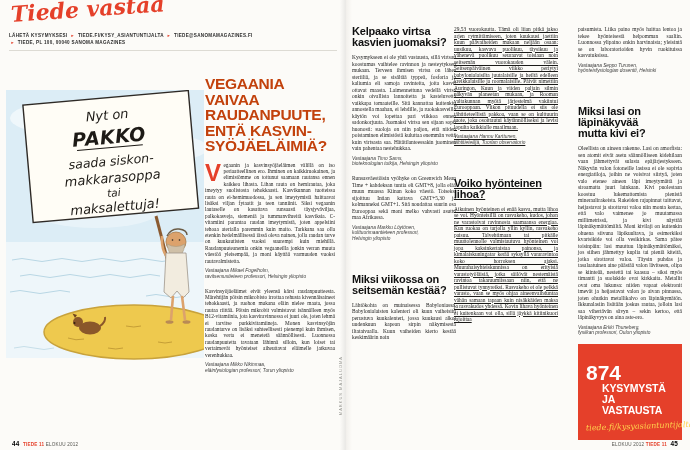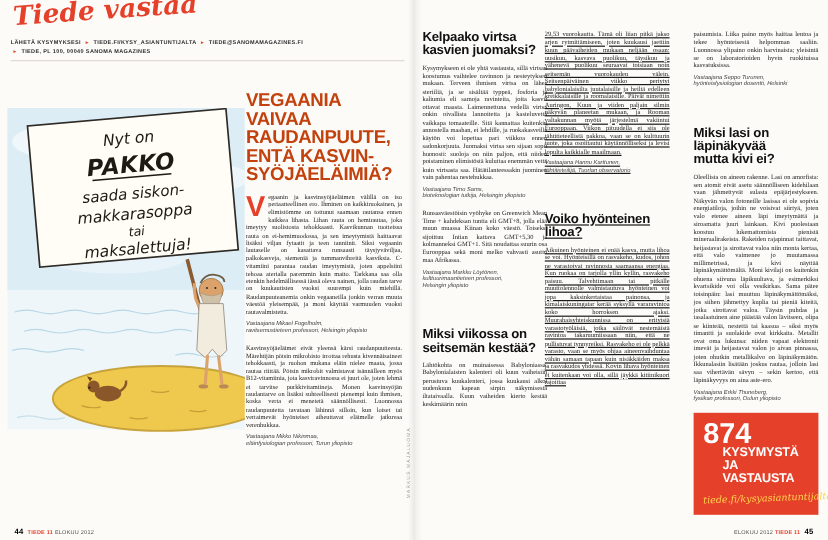--- a/index.html
+++ b/index.html
@@ -30,21 +30,21 @@
   
   .col{position:absolute;top:26px;width:104px;}
   #colA{left:352px;} #colB{left:454px;text-decoration:underline;} #colC{left:578px;}
   .col h2{margin:32px 0 6px;font-family:"Liberation Sans",sans-serif;font-weight:bold;
           font-size:11px;line-height:11px;letter-spacing:-.2px;white-space:pre-line;color:#101010;}
   .col h2.first{margin-top:0;}
   .col .body{font-size:5.4px;line-height:6.5px;}
   
   .promo{margin-top:8px;background:var(--red);color:#fff;padding:8px 8px 9px;
          font-family:"Liberation Sans",sans-serif;}
-  .promo .num{font-size:24px;font-weight:bold;line-height:20px;}
+  .promo .num{font-size:21px;font-weight:bold;line-height:20px;margin-top:11px;}
   .promo .line{font-size:10.5px;font-weight:bold;line-height:11px;letter-spacing:-.2px;margin-left:16px;}
   .promo .script{font-family:"DejaVu Serif",serif;font-style:italic;font-size:8px;
                  color:#ffd24d;margin-top:6px;transform:rotate(-2deg);}
   
   .fold{position:absolute;left:340px;top:0;width:12px;height:450px;pointer-events:none;
         background:linear-gradient(90deg,rgba(0,0,0,0) 0%,rgba(0,0,0,.07) 45%,rgba(100,80,60,.06) 55%,rgba(0,0,0,0) 100%);}
   .footer{position:absolute;bottom:3px;font-family:"Liberation Sans",sans-serif;
           font-size:4.6px;letter-spacing:.2px;color:#55544f;}
   .footer.left{left:10px;} .footer.right{right:10px;text-align:right;}
   .footer .pn{font-weight:bold;font-size:6.4px;color:#000;padding:0 2px;}

